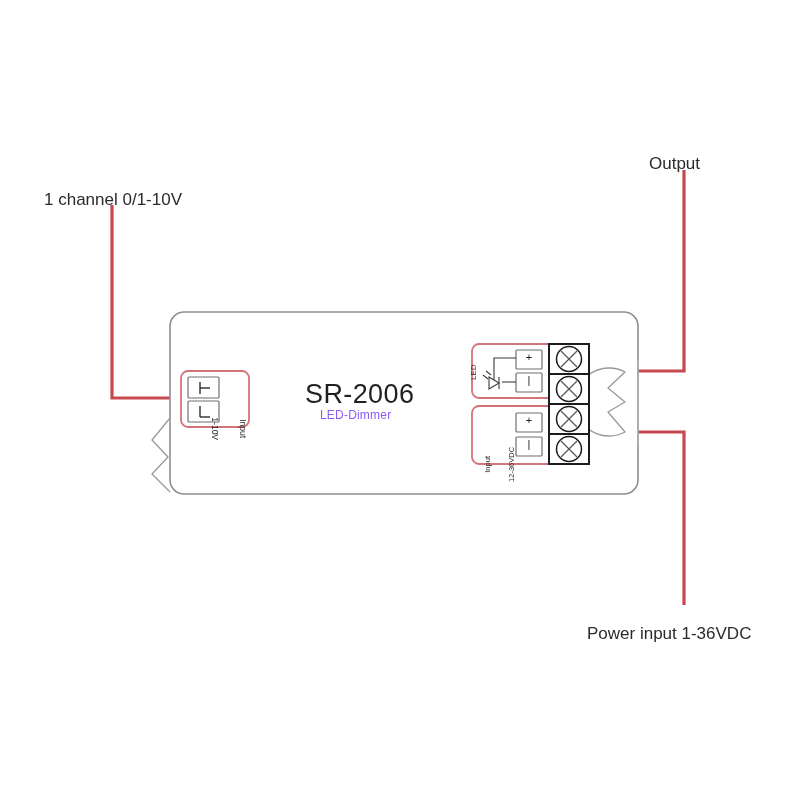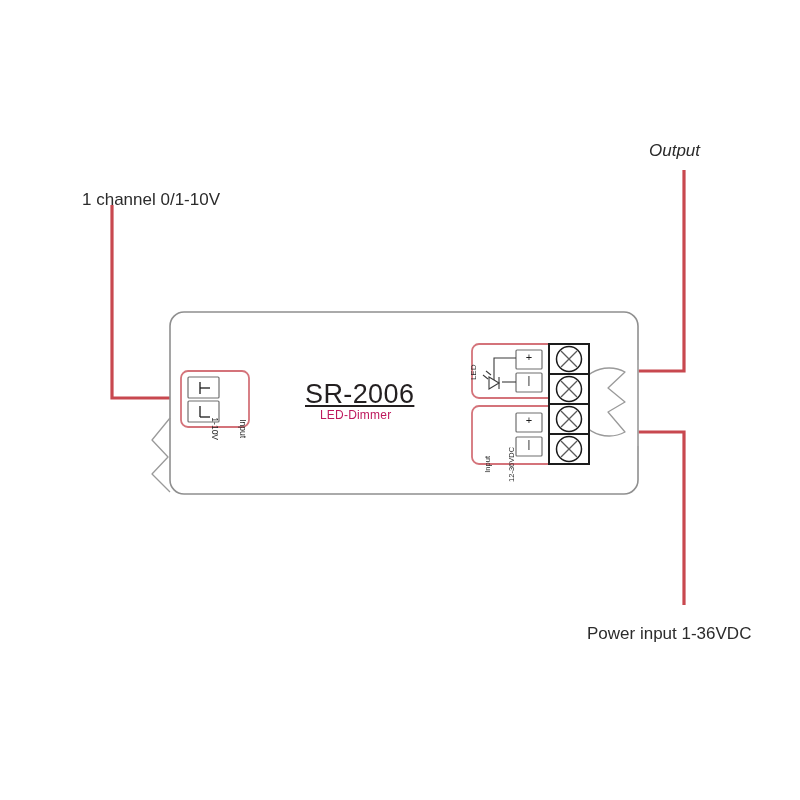--- a/index.html
+++ b/index.html
@@ -26,46 +26,43 @@
     position: absolute;
     color: #2b2b2b;
     font-size: 17px;
     line-height: 1.45;
     white-space: pre;
   }
   #callout-signal-input {
     left: 44px;
     top: 139px;
     text-align: center;
-    margin-left: 38px;
   }
   #callout-output {
     left: 649px;
-    top: 139px;
-    font-style: italic;
+    top: 152px;
   }
   #callout-power-input {
     left: 587px;
     top: 622px;
   }
   .brand-title {
     position: absolute;
     left: 305px;
     top: 379px;
     font-size: 27px;
     color: #231f20;
     letter-spacing: 0.4px;
-    text-decoration: underline;
   }
   .brand-sub {
     position: absolute;
     left: 320px;
     top: 408px;
     font-size: 12px;
-    color: #be185d;
+    color: #8b5cf6;
     letter-spacing: 0.2px;
   }
   .rot-label {
     position: absolute;
     font-size: 8.5px;
     color: #2b2b2b;
     line-height: 1.08;
     white-space: pre;
     transform-origin: 50% 50%;
     transform: rotate(90deg);

